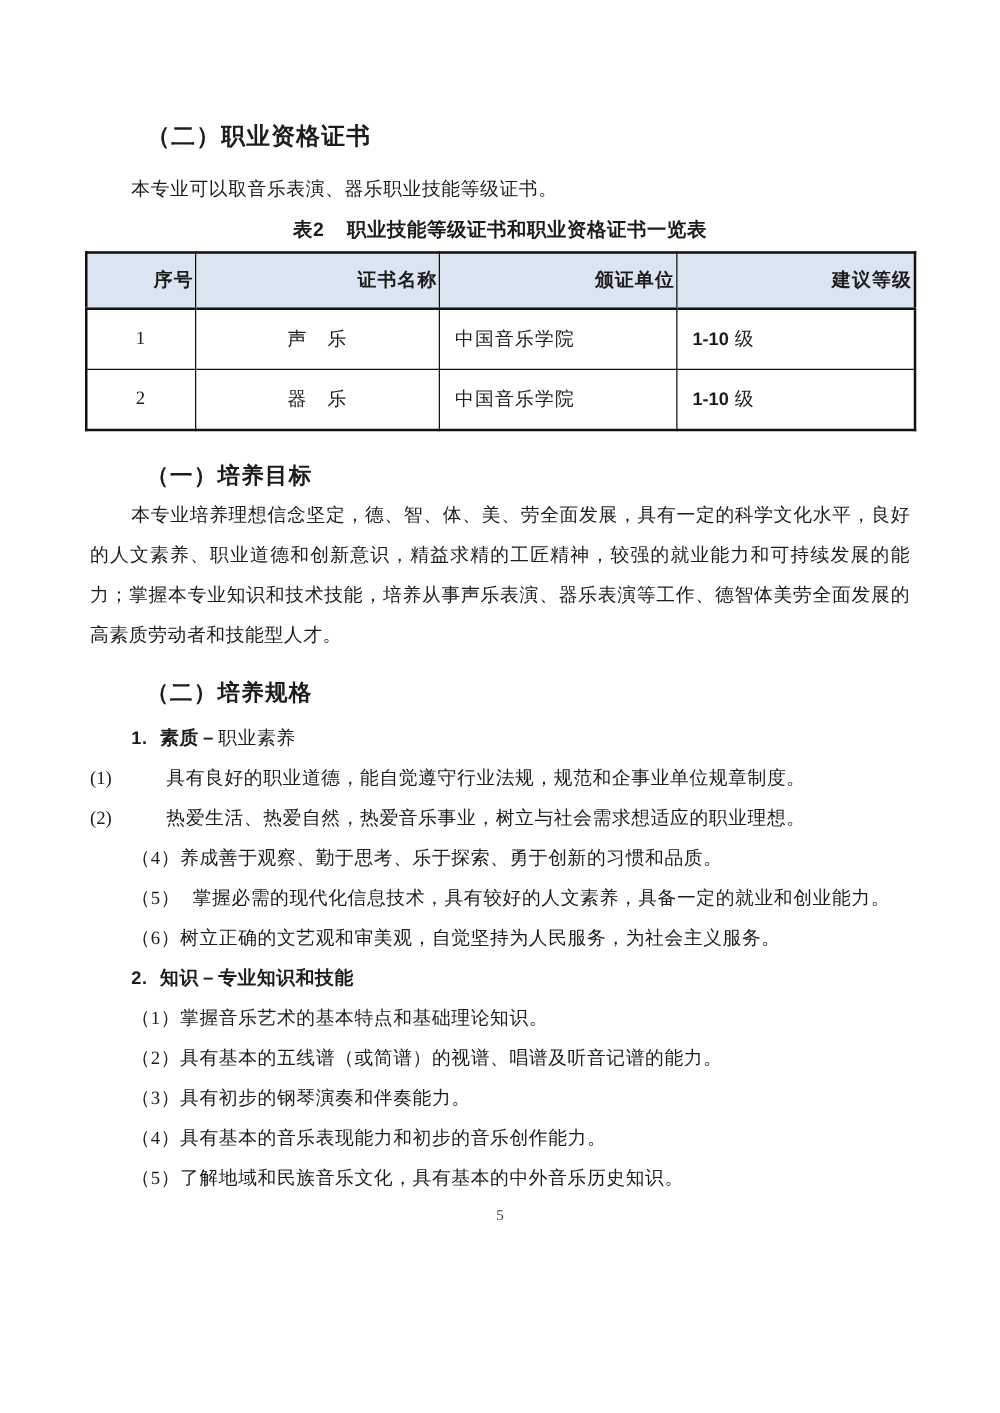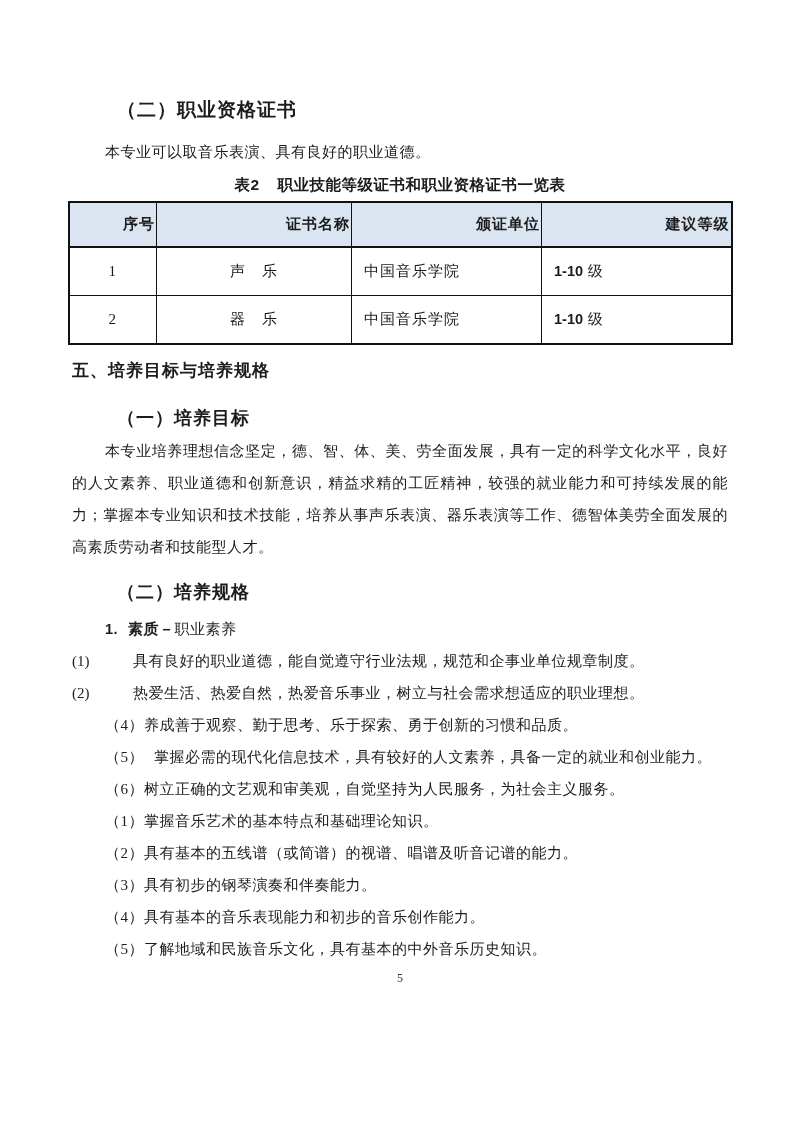--- a/index.html
+++ b/index.html
@@ -86,21 +86,21 @@
     font-size:12px;color:#333333;letter-spacing:0;
   }
 </style>
 </head>
 <body>
 
 <div class="page">
 
   <div class="h-cert">（二）职业资格证书</div>
 
-  <div class="p-intro">本专业可以取音乐表演、具有良好的职业道德。</div>
+  <div class="p-intro">本专业可以取音乐表演、器乐职业技能等级证书。</div>
 
   <div class="caption">
     <span class="cap-label">表2</span><span>职业技能等级证书和职业资格证书一览表</span>
   </div>
 
   <table class="cert">
     <colgroup>
         <col style="width:88px">
         <col style="width:195px">
         <col style="width:190px">
@@ -121,21 +121,20 @@
     </tr>
     <tr>
       <td class="c-center">2</td>
       <td class="c-center">器　乐</td>
       <td class="c-left">中国音乐学院</td>
       <td class="c-left"><span class="grade-num">1-10</span> <span>级</span></td>
     </tr>
   </tbody>
     </table>
 
-  <div class="h-five">五、培养目标与培养规格</div>
 
   <div class="h-sub">（一）培养目标</div>
 
   <div class="p-goal">本专业培养理想信念坚定，德、智、体、美、劳全面发展，具有一定的科学文化水平，良好的人文素养、职业道德和创新意识，精益求精的工匠精神，较强的就业能力和可持续发展的能力；掌握本专业知识和技术技能，培养从事声乐表演、器乐表演等工作、德智体美劳全面发展的高素质劳动者和技能型人才。</div>
 
   <div class="h-sub h-sub2">（二）培养规格</div>
 
   <div class="list-block">
 
     <div class="num-title">
@@ -151,20 +150,23 @@
     <div class="item">
       <span class="num">（4）</span><span>养成善于观察、勤于思考、乐于探索、勇于创新的习惯和品质。</span>
     </div>
     <div class="item">
       <span class="num gap5">（5）</span><span>掌握必需的现代化信息技术，具有较好的人文素养，具备一定的就业和创业能力。</span>
     </div>
     <div class="item">
       <span class="num">（6）</span><span>树立正确的文艺观和审美观，自觉坚持为人民服务，为社会主义服务。</span>
     </div>
 
+    <div class="num-title">
+      <span class="t-num">2.</span><span>知识－专业知识和技能</span>
+    </div>
 
     <div class="item">
       <span class="num">（1）</span><span>掌握音乐艺术的基本特点和基础理论知识。</span>
     </div>
     <div class="item">
       <span class="num">（2）</span><span>具有基本的五线谱（或简谱）的视谱、唱谱及听音记谱的能力。</span>
     </div>
     <div class="item">
       <span class="num">（3）</span><span>具有初步的钢琴演奏和伴奏能力。</span>
     </div>

